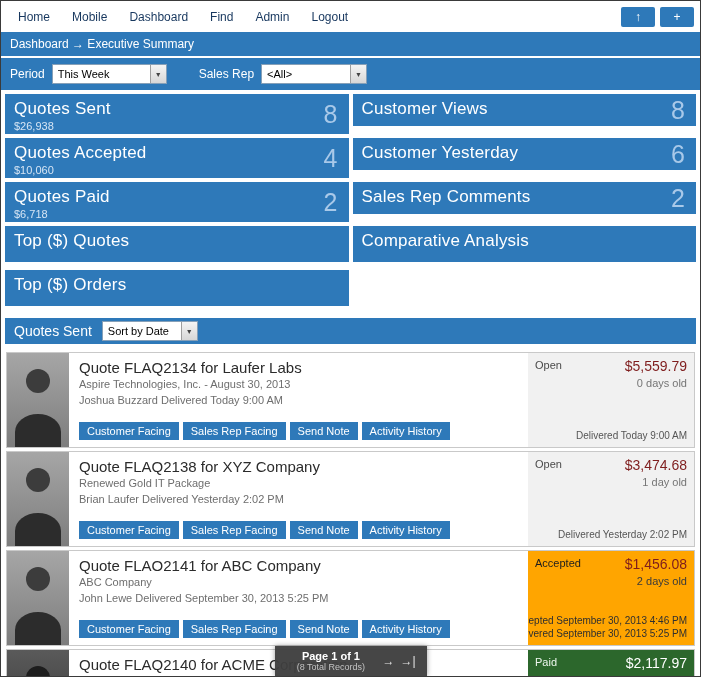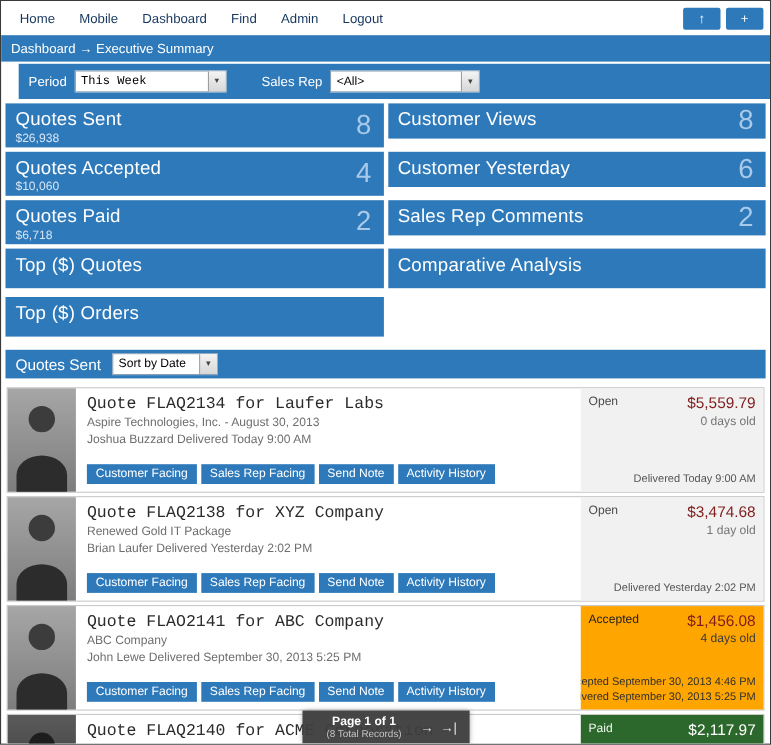--- a/index.html
+++ b/index.html
@@ -13,30 +13,30 @@
   }
   
   .topnav { height: 31px; display: flex; align-items: center; padding: 0 6px; background: #fff; }
   .nav-item { font-size: 12px; color: #17375E; padding: 0 11px; cursor: pointer; white-space: nowrap; }
   .nav-sp { flex: 1; }
   .nav-btn { width: 34px; height: 20px; background: #2E79B9; color: #fff; font-size: 12px; border: 0;
              margin-left: 5px; border-radius: 2px; line-height: 20px; text-align: center; cursor: pointer; }
   
   .crumbbar { background: #2E79B9; color: #fff; font-size: 12px; padding: 5px 9px; margin-bottom: 2px; }
   .filterbar { background: #2E79B9; height: 28px; display: flex; align-items: center; gap: 7px;
-               padding: 16px 9px; color: #fff; font-size: 12px; margin-bottom: 4px; margin-left: 16px; }
+               padding: 16px 9px; color: #fff; font-size: 12px; margin-bottom: 4px; }
   .fgap { width: 18px; }
   
   .fselect { display: flex; align-items: center; background: #fff; border: 1px solid #86a0b8;
              height: 20px; font-size: 11px; color: #000; cursor: pointer; }
   .fselect .val { flex: 1; padding: 0 5px; white-space: nowrap; overflow: hidden; }
   .fselect .arrowbox { width: 16px; height: 100%; background: linear-gradient(#f4f4f4, #d7d7d7);
              border-left: 1px solid #9e9e9e; display: flex; align-items: center; justify-content: center;
              font-size: 7px; color: #444; }
-  .w118 { width: 138px; font-family: Liberation Mono, monospace; } .w122 { width: 136px; } .w96 { width: 96px; }
+  .w118 { width: 115px; } .w122 { width: 106px; } .w96 { width: 96px; }
   
   .tile-row { display: flex; gap: 4px; padding: 0 4px; margin-bottom: 4px; align-items: flex-start; }
   .tile-row > * { width: calc(50% - 2px); }
   .tile { background: #2E79B9; color: #fff; position: relative; padding: 5px 9px; cursor: pointer; }
   .tile .t { font-size: 17px; font-weight: 300; letter-spacing: .2px; }
   .tile .sub { font-size: 11px; color: #d6e5f4; margin-top: 1px; }
   .tile .num { position: absolute; right: 11px; top: 50%; transform: translateY(-50%);
                font-size: 25px; font-weight: 300; color: #a9c9e9; }
   .h40 { height: 40px; } .h36 { height: 36px; } .h32 { height: 32px; }
   .row5 { margin-top: 8px; }
@@ -50,21 +50,21 @@
   .avatar { width: 62px; flex: none; background: linear-gradient(#a6a6a6, #7d7d7d);
             position: relative; overflow: hidden; }
   .avatar::before { content: ""; position: absolute; width: 24px; height: 24px; border-radius: 50%;
             background: #3c3c3c; left: 19px; top: 16px; }
   .avatar::after { content: ""; position: absolute; width: 46px; height: 36px;
             border-radius: 50% 50% 0 0; background: #2c2c2c; left: 8px; bottom: -3px; }
   .avatar.dark { background: linear-gradient(#5a5a5a, #333); }
   .avatar.dark::before { background: #1d1d1d; }
   .avatar.dark::after { background: #161616; }
   .cmain { flex: 1; position: relative; padding: 6px 10px; overflow: hidden; }
-  .ctitle { font-size: 15px; color: #2b2b2b; white-space: nowrap; font-family: Liberation Mono, monospace; }
+  .ctitle { font-size: 15px; color: #2b2b2b; white-space: nowrap; }
   .cline { font-size: 11px; color: #6e6e6e; margin-top: 2px; line-height: 1.25; white-space: nowrap; }
   .cbtns { position: absolute; left: 10px; bottom: 7px; display: flex; gap: 4px; }
   .cbtn { background: #2E79B9; color: #fff; font-size: 11px; padding: 3px 8px; border: 0;
           font-family: "Liberation Sans", sans-serif; cursor: pointer; white-space: nowrap; }
   .cpanel { width: 166px; flex: none; position: relative; overflow: hidden; }
   .cpanel.open { background: #F1F1F1; }
   .cpanel.accepted { background: #FFA500; }
   .cpanel.paid { background: #2C672C; }
   .cstatus { position: absolute; left: 7px; top: 6px; font-size: 11px; color: #4a4a4a; }
   .accepted .cstatus { color: #1d1d1d; }
@@ -224,21 +224,21 @@
     <div class="cbtns">
       <button class="cbtn">Customer Facing</button>
       <button class="cbtn">Sales Rep Facing</button>
       <button class="cbtn">Send Note</button>
       <button class="cbtn">Activity History</button>
     </div>
   </div>
   <div class="cpanel accepted">
     <span class="cstatus">Accepted</span>
     <span class="camount">$1,456.08</span>
-    <span class="cage">4 days old</span>
+    <span class="cage">2 days old</span>
     <span class="pfoot b2">Accepted September 30, 2013 4:46 PM</span>
     <span class="pfoot b1">Delivered September 30, 2013 5:25 PM</span>
   </div>
 </div>
 
 <div class="card">
   <div class="avatar dark"></div>
   <div class="cmain">
     <div class="ctitle">Quote FLAQ2140 for ACME Corporation</div>
   </div>

